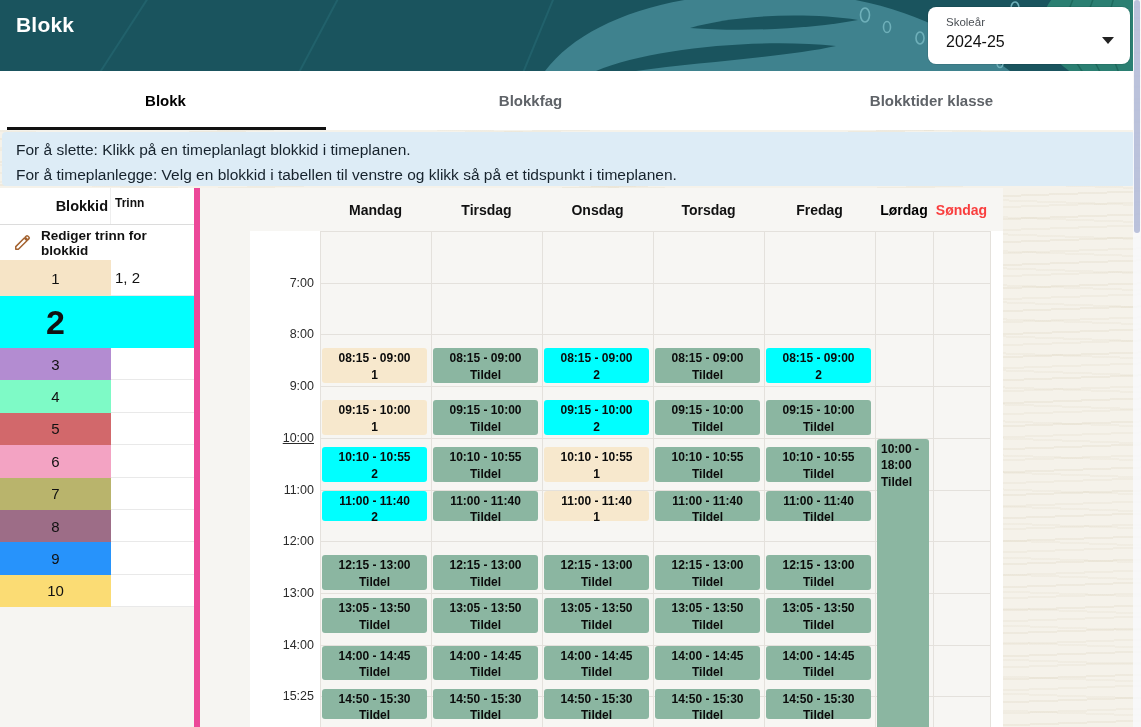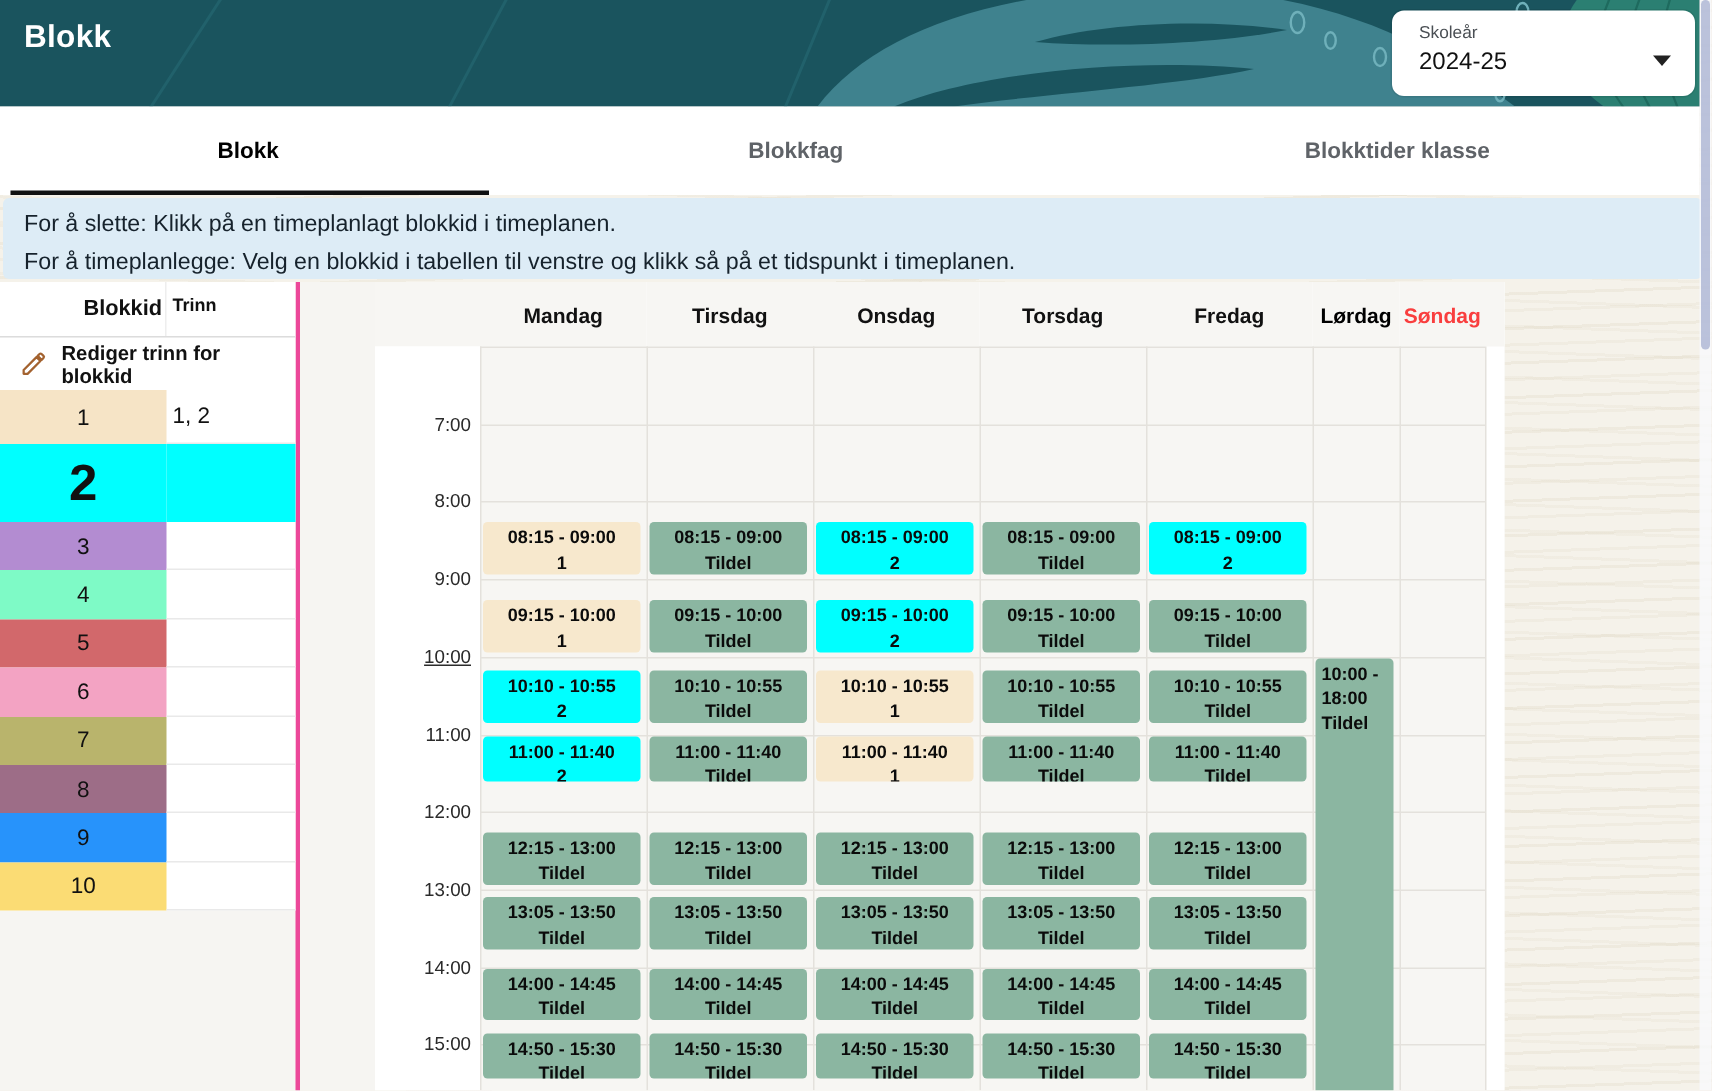--- a/index.html
+++ b/index.html
@@ -34,21 +34,21 @@
   .tab-indicator { position:absolute; left:7px; bottom:0; width:319px; height:3px; background:#111; }
 
   
   .info-banner { position:absolute; left:2px; top:132px; width:1133px; height:54px; background:#ddecf6; border-radius:4px;
                  padding:5px 0 0 14px; font-size:15.5px; line-height:25px; color:#16222c; }
 
   
   .content-bg { position:absolute; left:0; top:188px; width:1003px; height:539px; background:#f6f5f2; }
 
   
-  .block-table { position:absolute; left:0; top:188px; width:200px; height:539px; background:#f6f5f2; border-right:3px solid #ec4899; }
+  .block-table { position:absolute; left:0; top:188px; width:200px; height:539px; background:#f6f5f2; border-right:6px solid #ec4899; }
   .bt-head { height:37px; background:#fff; border-bottom:1px solid #dcdcdc; position:relative; }
   .bt-head .c1 { position:absolute; left:0; top:0; width:111px; height:100%; border-right:1px solid #eee;
                  display:flex; align-items:center; justify-content:flex-end; padding-right:2px; font-size:14.5px; font-weight:bold; }
   .bt-head .c2 { position:absolute; left:115px; top:8px; font-size:12px; font-weight:bold; }
   .bt-edit { height:35px; background:#fff; display:flex; align-items:center; gap:9px; padding-left:13px;
              font-size:13.5px; font-weight:bold; cursor:pointer; }
   .bt-row { display:flex; background:#fff; cursor:pointer; }
   .bt-row .id-cell { width:111px; display:flex; align-items:center; justify-content:center; font-size:15px; }
   .bt-row .trinn-cell { flex:1; display:flex; align-items:center; padding-left:4px; font-size:15px; border-bottom:1px solid #e9e9e9; }
   .bt-row.selected .id-cell { font-size:34px; font-weight:bold; }
@@ -222,21 +222,21 @@
     </div>
   <div id="time-labels">
       <div class="time-label" style="top: 87.7px;">7:00</div>
       <div class="time-label" style="top: 139.4px;">8:00</div>
       <div class="time-label" style="top: 191.1px;">9:00</div>
       <div class="time-label" style="top: 242.8px; text-decoration: underline;">10:00</div>
       <div class="time-label" style="top: 294.5px;">11:00</div>
       <div class="time-label" style="top: 346.2px;">12:00</div>
       <div class="time-label" style="top: 397.9px;">13:00</div>
       <div class="time-label" style="top: 449.6px;">14:00</div>
-      <div class="time-label" style="top: 501.3px;">15:00</div>
+      <div class="time-label" style="top: 501.3px;">15:25</div>
     </div>
   <div id="events">
       <div class="event" style="left: 72px; width: 105px; top: 160.325px; height: 34.775px; background: rgb(247, 232, 205);">
         <div>08:15 - 09:00</div>
         <div>1</div>
       </div>
       <div class="event" style="left: 72px; width: 105px; top: 212.025px; height: 34.775px; background: rgb(247, 232, 205);">
         <div>09:15 - 10:00</div>
         <div>1</div>
       </div>

